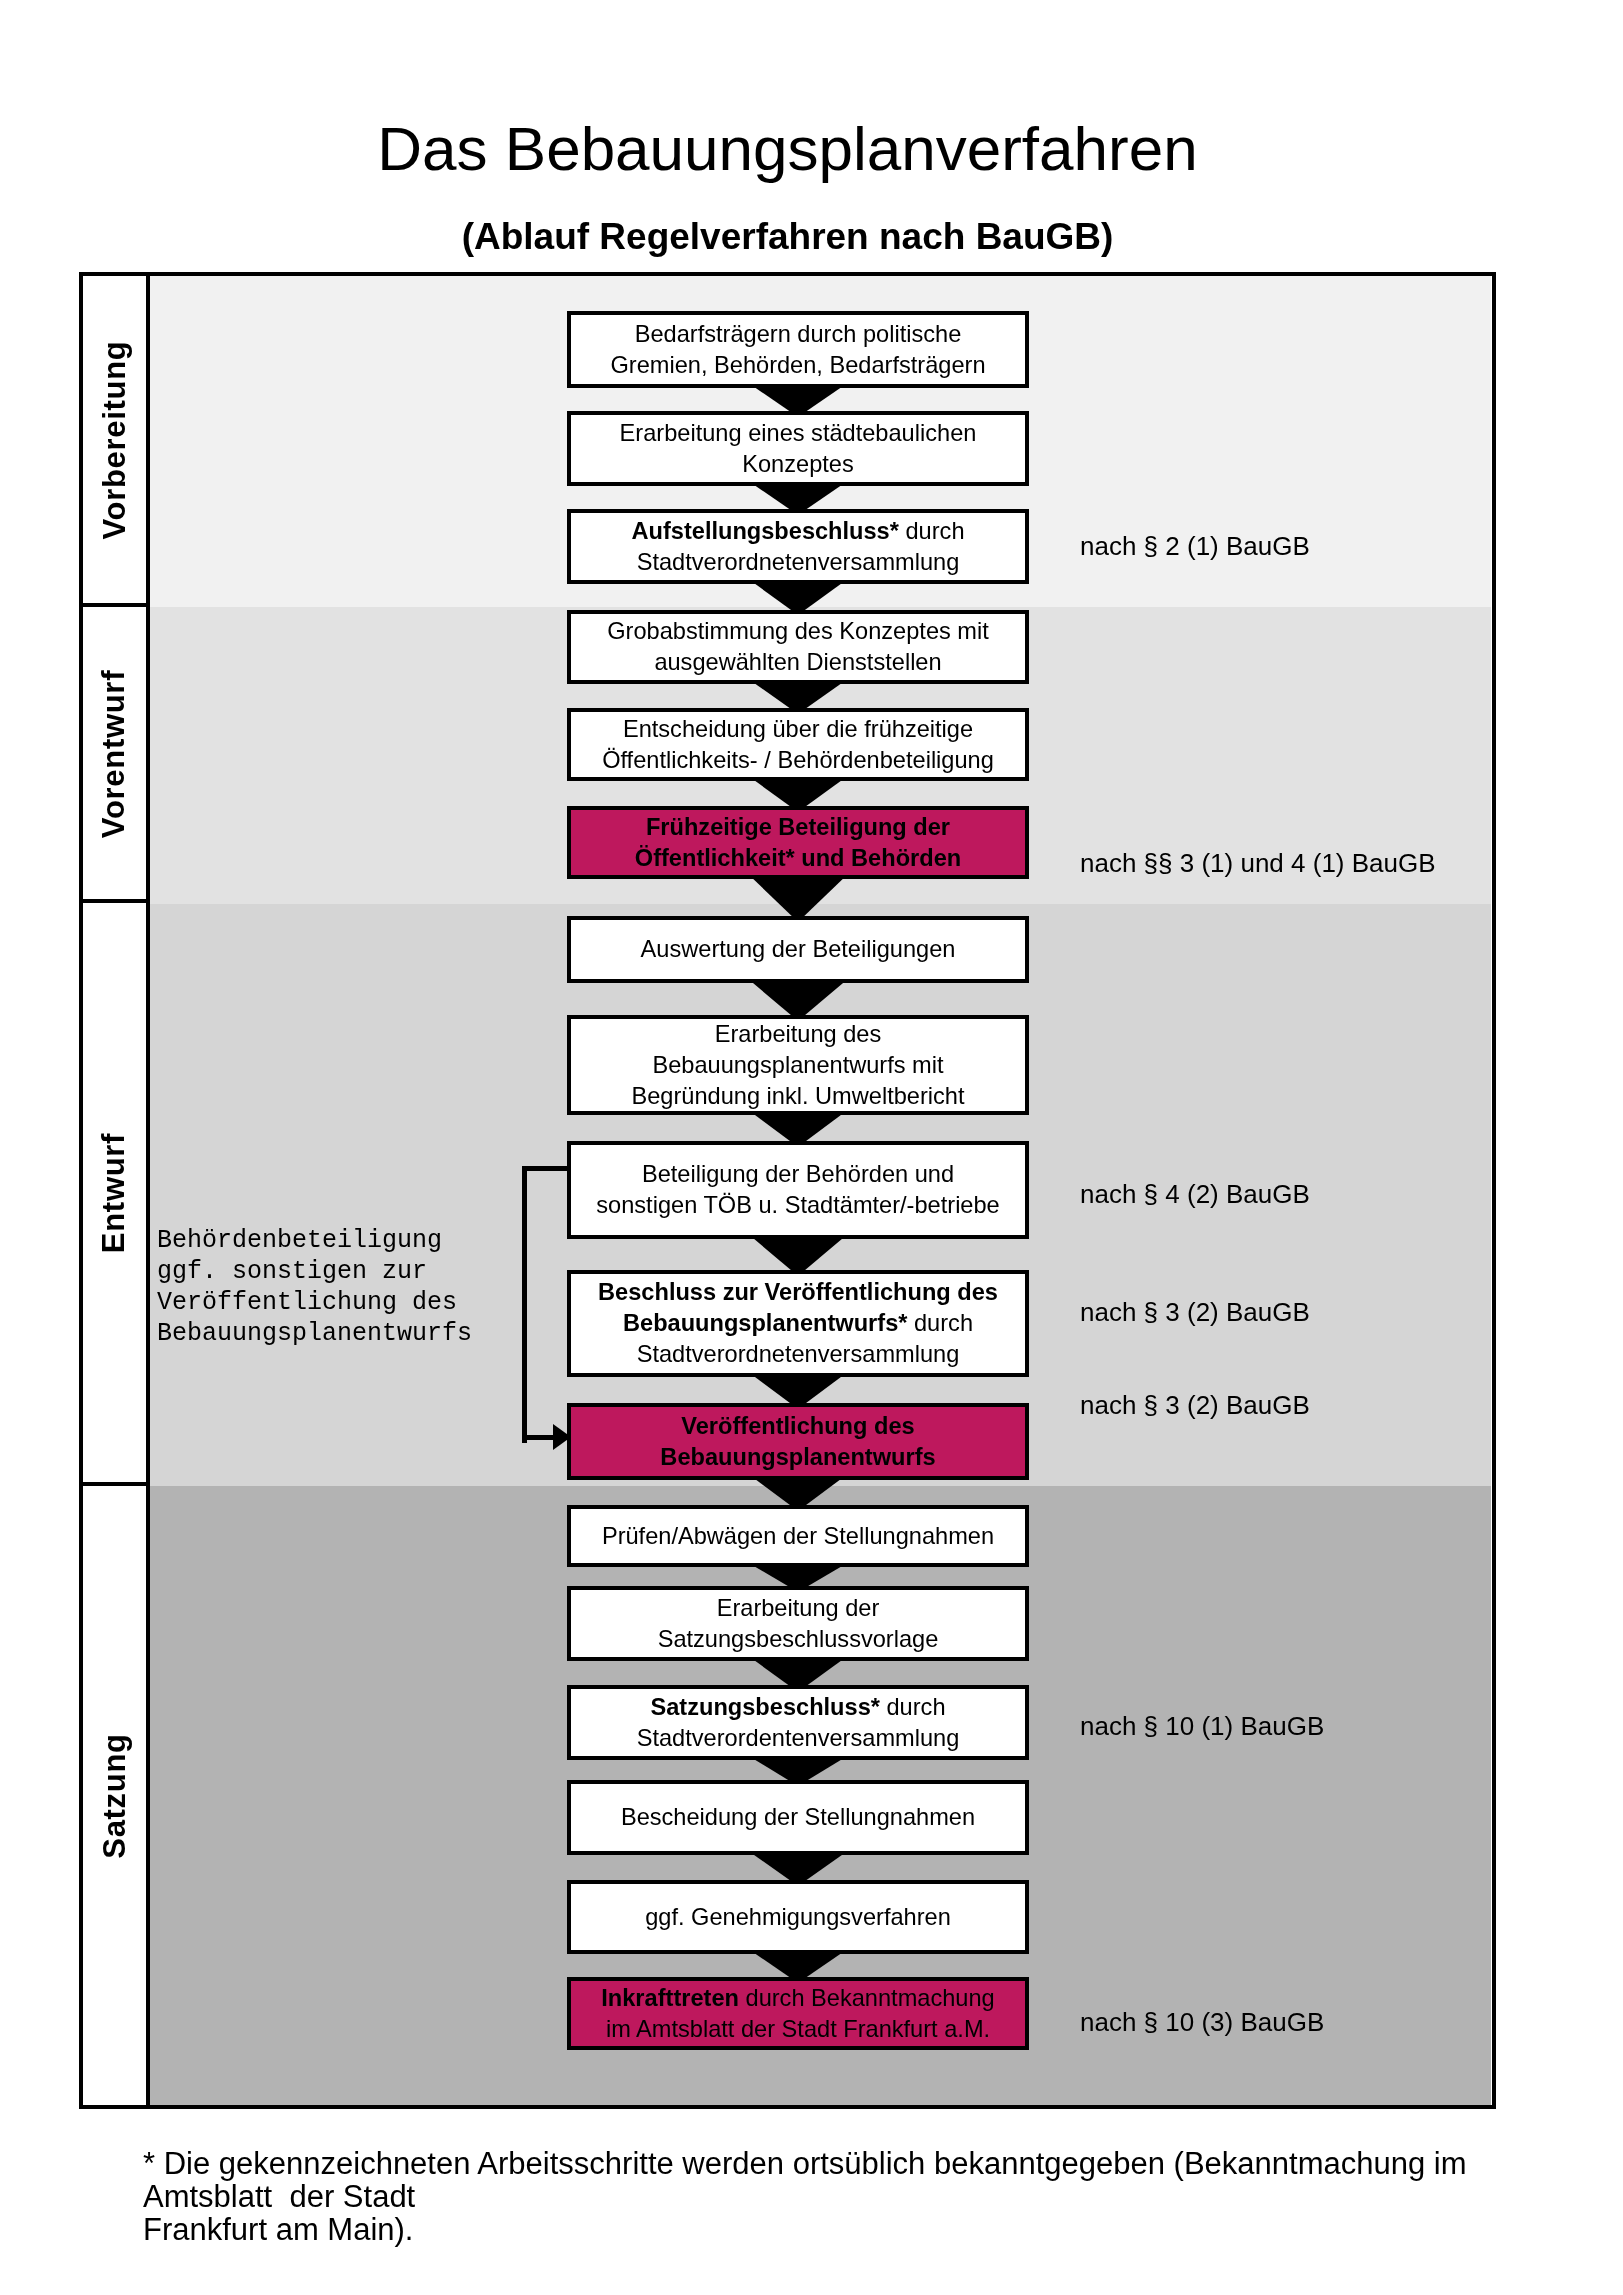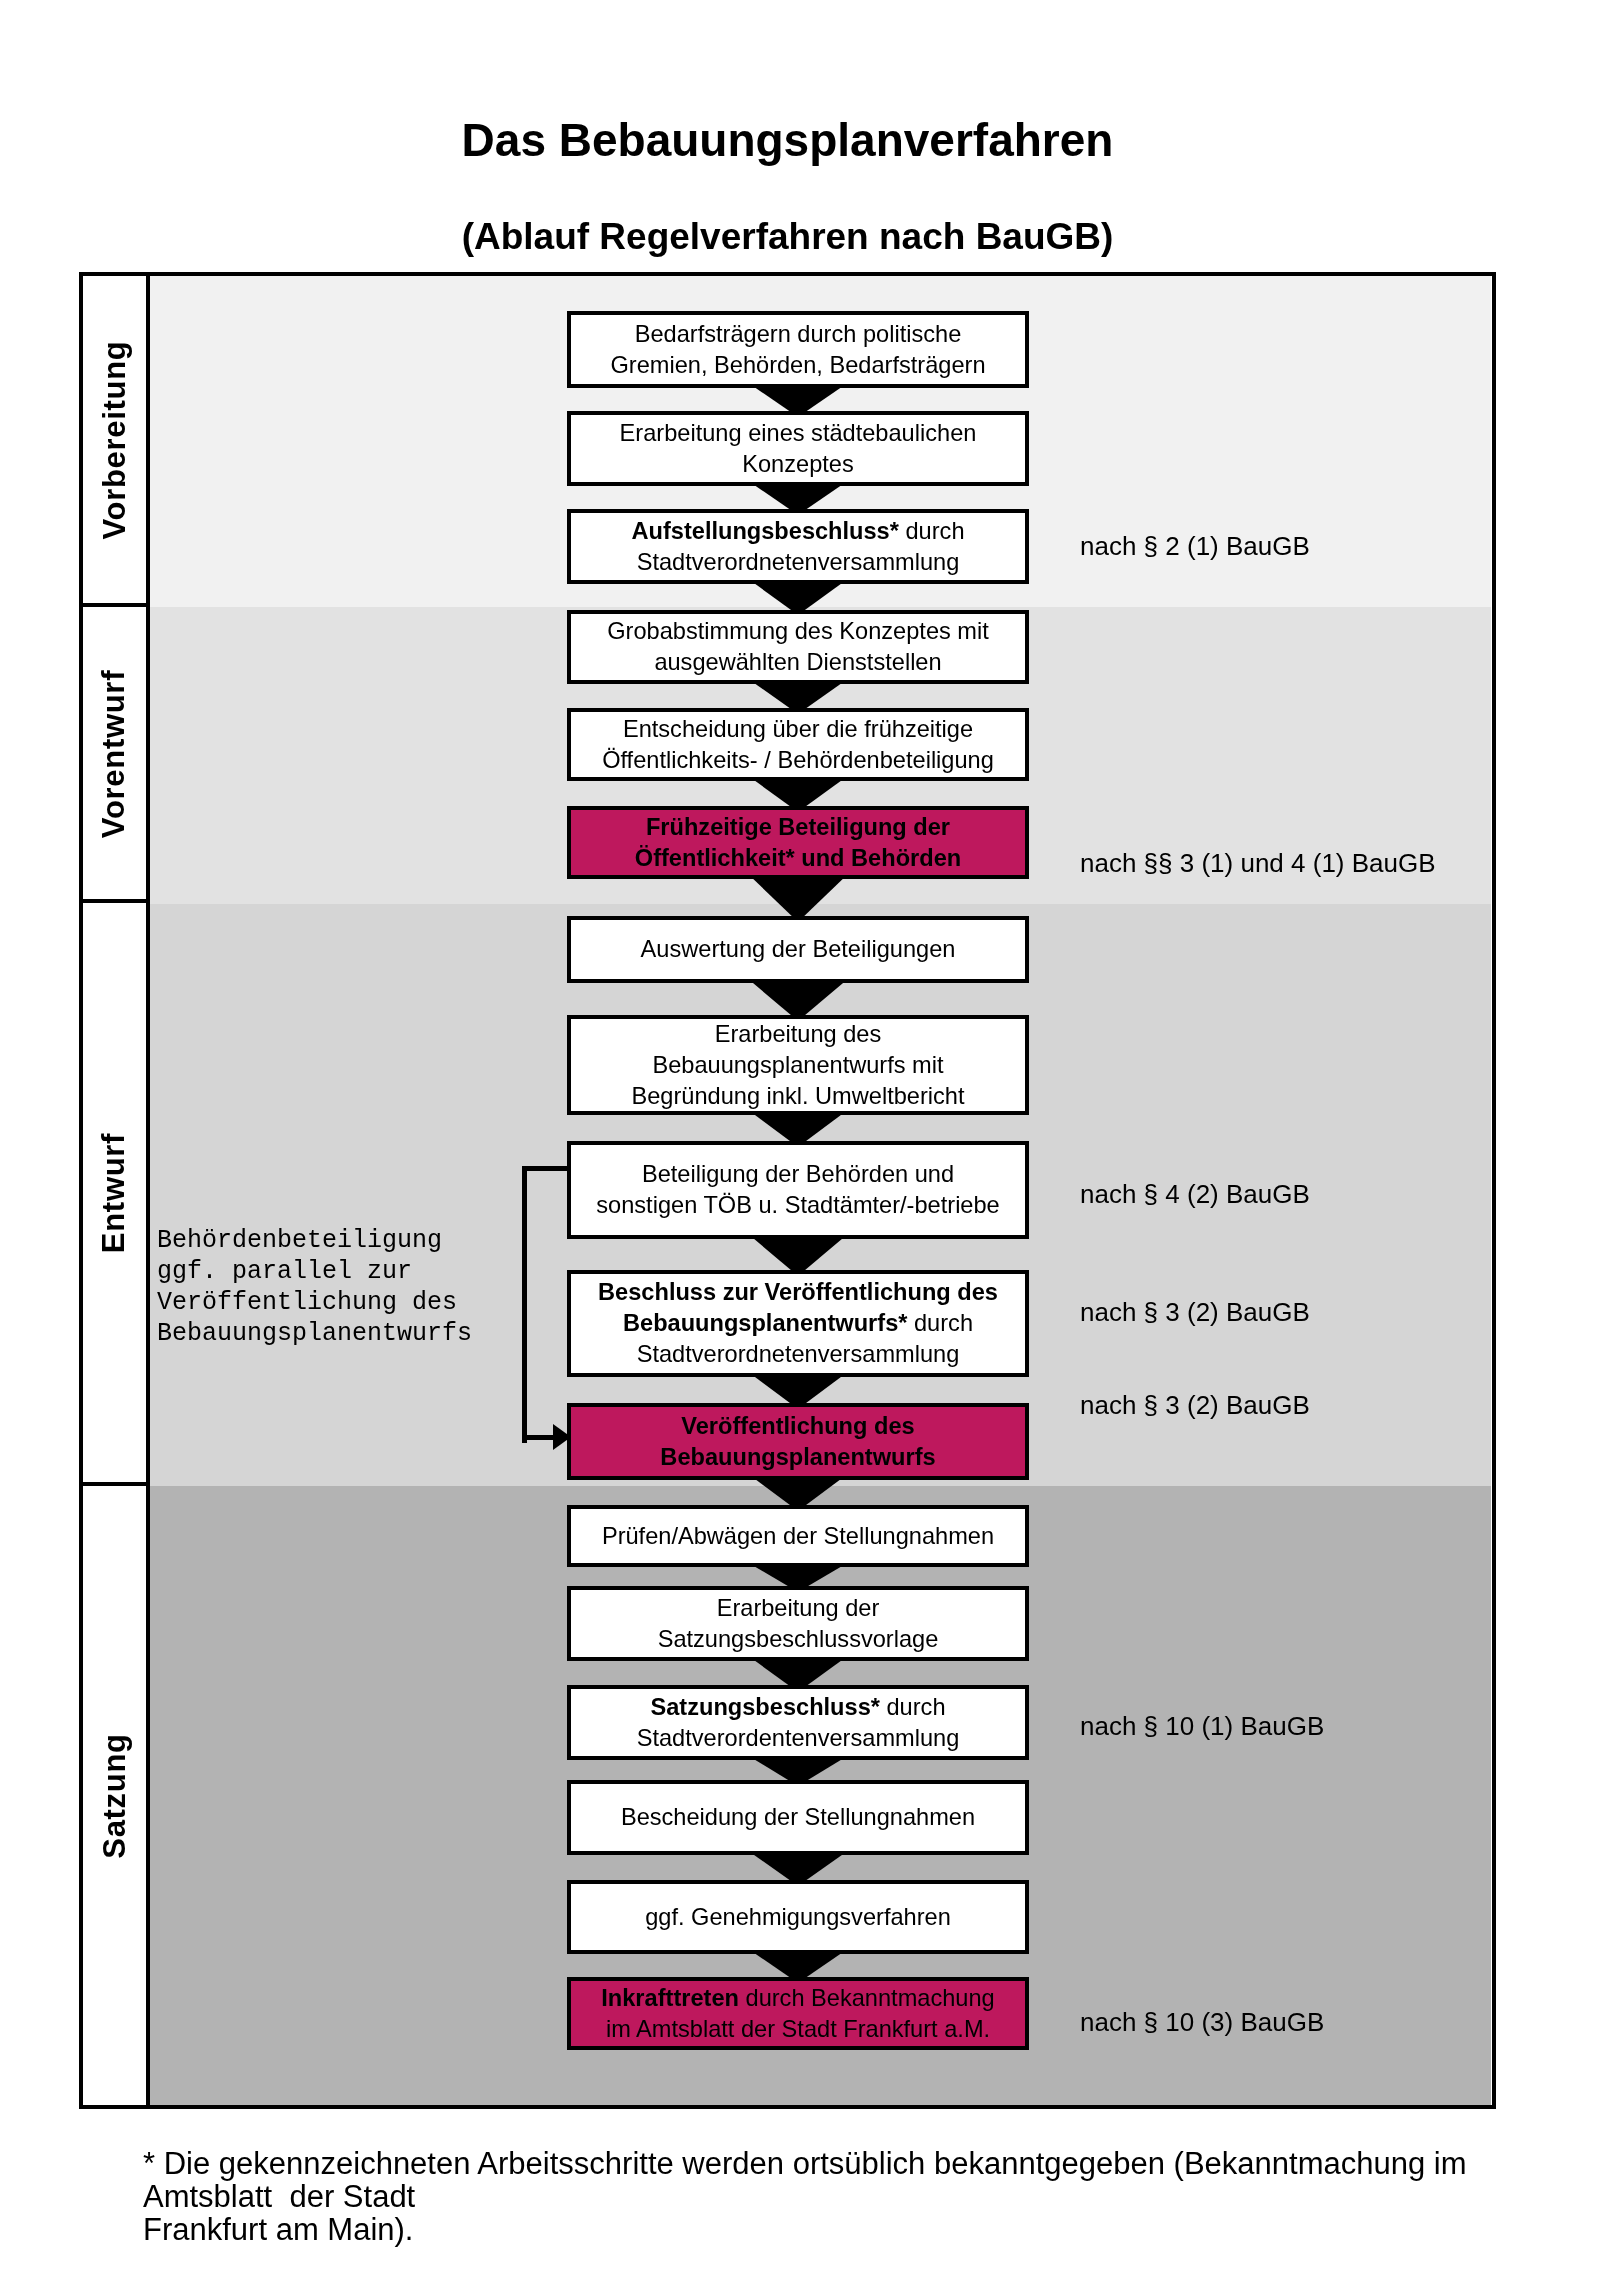--- a/index.html
+++ b/index.html
@@ -1,20 +1,20 @@
 <!DOCTYPE html>
 <html lang="de" style="font-size:10.5px"><head>
 <meta charset="utf-8">
 <style>
   html,body{margin:0;padding:0;background:#ffffff;}
   .page{position:relative;width:1623px;height:2295px;background:#ffffff;
         font-family:"Liberation Sans",sans-serif;color:#000;overflow:hidden;}
 
   .titlewrap{position:absolute;left:79px;top:113px;width:1417px;text-align:center;}
-  .title{font-size:46px;font-weight:bold;}
+  .title{font-size:62px;font-weight:normal;}
   .subtitlewrap{position:absolute;left:79px;top:216px;width:1417px;text-align:center;}
   .subtitle{font-size:37px;font-weight:bold;}
 
   .band{position:absolute;left:83px;width:1408px;z-index:0;}
   .frame{position:absolute;left:79px;top:272px;width:1417px;height:1837px;
          border:4.6px solid #000;box-sizing:border-box;z-index:5;pointer-events:none;}
 
   .labelcell{position:absolute;left:79px;width:71px;background:#ffffff;
              border:4.6px solid #000;box-sizing:border-box;z-index:4;
              display:flex;align-items:center;justify-content:center;}
@@ -179,21 +179,21 @@
   <div class="ref" style="top:531px">nach § 2 (1) BauGB</div>
   <div class="ref" style="top:848px">nach §§ 3 (1) und 4 (1) BauGB</div>
   <div class="ref" style="top:1179px">nach § 4 (2) BauGB</div>
   <div class="ref" style="top:1297px">nach § 3 (2) BauGB</div>
   <div class="ref" style="top:1390px">nach § 3 (2) BauGB</div>
   <div class="ref" style="top:1711px">nach § 10 (1) BauGB</div>
   <div class="ref" style="top:2007px">nach § 10 (3) BauGB</div>
 
   <div class="sidenote">
     <div>Behördenbeteiligung</div>
-    <div>ggf. parallel zur</div>
+    <div>ggf. sonstigen zur</div>
     <div>Veröffentlichung des</div>
     <div>Bebauungsplanentwurfs</div>
   </div>
 
   <div class="conn" style="left:522px;top:1166px;width:50px;height:5.2px"></div>
   <div class="conn" style="left:522px;top:1166px;width:5.2px;height:277px"></div>
   <div class="conn" style="left:522px;top:1435px;width:34px;height:5.2px"></div>
   <div class="connhead" style="left:553px;top:1424px"></div>
 
   <div class="frame"></div>

